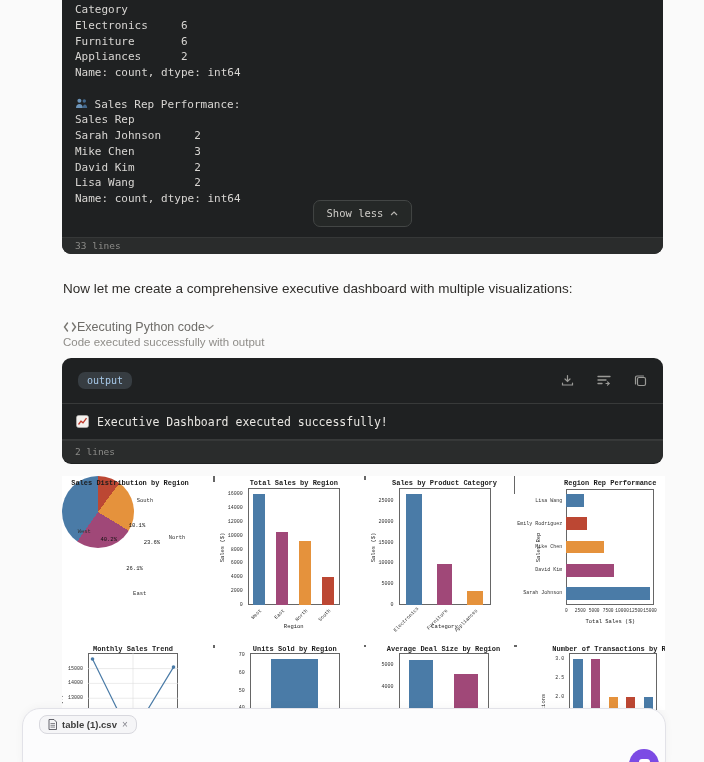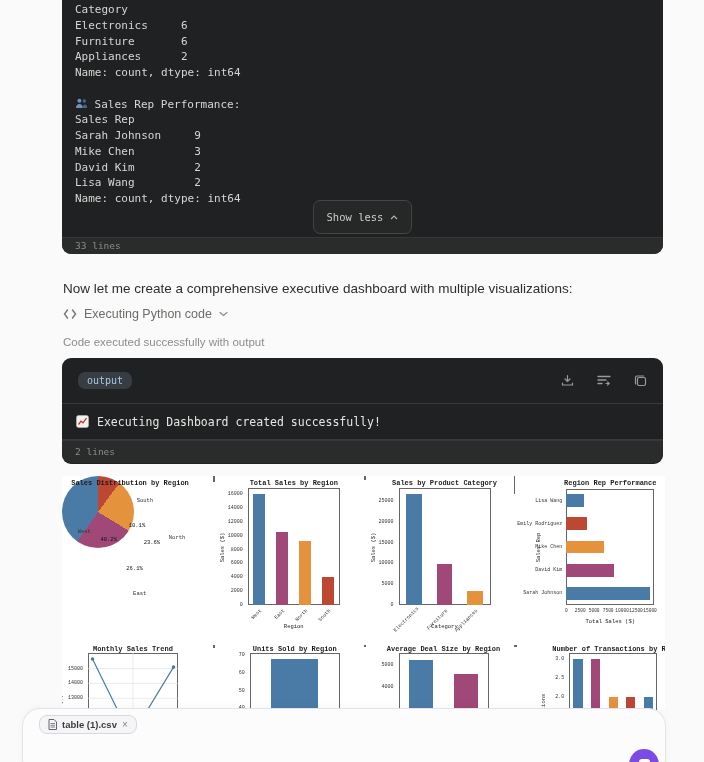--- a/index.html
+++ b/index.html
@@ -8,28 +8,28 @@
 
   
   .codeblock { position:absolute; left:62px; width:601px; background:#1f2122; color:#d8d6d3; }
   #block1 { top:0; height:254px; border-radius:0 0 9px 9px; }
   #block1 .code-area { padding:2px 0 0 13px; }
   .code-line { white-space:pre; font-family:"DejaVu Sans Mono", monospace; font-size:11px;
                height:15.75px; line-height:15.75px; color:#d8d6d3; }
   .block-footer { position:absolute; left:0; bottom:0; width:100%; height:17px; background:#2a2c2c;
                   border-top:1px solid #363838; border-radius:0 0 9px 9px; color:#8b8b88;
                   font:9.5px/16px "DejaVu Sans Mono", monospace; padding-left:13px; }
-  .show-less-btn { position:absolute; left:50%; transform:translateX(-50%); top:200px; height:34px;
+  .show-less-btn { position:absolute; left:50%; transform:translateX(-50%); top:200px; height:27px;
                    padding:0 13px; background:#252827; border:1px solid #434645; border-radius:7px;
                    color:#cfcdc9; font:10.5px/25px "DejaVu Sans Mono", monospace; cursor:pointer;
                    display:flex; align-items:center; gap:7px; }
 
   
   #message { position:absolute; left:63px; top:281px; width:601px; font-size:13.5px; color:#2f2d2a; }
-  #tool-row { position:absolute; left:63px; top:307px; display:flex; align-items:center; gap:7px;
+  #tool-row { position:absolute; left:63px; top:320px; display:flex; align-items:center; 
               color:#6e6c68; font-size:12.5px; cursor:pointer; }
   #status-line { position:absolute; left:63px; top:336px; font-size:11.5px; color:#8f8d89; }
 
   
   #block2 { top:358px; height:106px; border-radius:9px; }
   #block2 .hdr { height:45px; display:flex; align-items:center; padding:0 16px; }
   .out-pill { background:#373d42; color:#a6c8e8; border-radius:7px; padding:3px 9px;
               font:10px "DejaVu Sans Mono", monospace; }
   .hdr-icons { margin-left:auto; display:flex; align-items:center; gap:23px; }
   .hdr-icons svg { display:block; cursor:pointer; }
@@ -75,21 +75,21 @@
       <div class="code-line">Appliances      2</div>
       <div class="code-line">Name: count, dtype: int64</div>
       <div class="code-line">&nbsp;</div>
       <div class="code-line"><svg width="13" height="11" viewBox="0 0 13 11" style="vertical-align:-1px">
           <circle cx="4.4" cy="2.8" r="2" fill="#6b93b8"></circle>
           <path d="M1 10 C1 7.4 2.5 6 4.4 6 C6.3 6 7.8 7.4 7.8 10 Z" fill="#6b93b8"></path>
           <circle cx="9.3" cy="3" r="1.7" fill="#44688c"></circle>
           <path d="M7.6 10 C7.8 7.8 8.7 6.5 9.8 6.5 C11.2 6.5 12 7.9 12.2 10 Z" fill="#44688c"></path>
         </svg> Sales Rep Performance:</div>
       <div class="code-line">Sales Rep</div>
-      <div class="code-line">Sarah Johnson     9</div>
+      <div class="code-line">Sarah Johnson     2</div>
       <div class="code-line">Mike Chen         3</div>
       <div class="code-line">David Kim         2</div>
       <div class="code-line">Lisa Wang         2</div>
       <div class="code-line">Name: count, dtype: int64</div>
     </div>
   <button class="show-less-btn">
     <span>Show less</span>
     <svg width="8" height="5" viewBox="0 0 8 5">
         <path d="M1 4 L4 1 L7 4" stroke="#b8b6b2" stroke-width="1.1" fill="none"></path>
       </svg>
@@ -127,21 +127,21 @@
           <rect x="3.5" y="3.5" width="8" height="8" rx="1.5" stroke="#9a9a97" stroke-width="1.2" fill="none"></rect>
           <path d="M9.5 2 H3 A1.5 1.5 0 0 0 1.5 3.5 V10" stroke="#9a9a97" stroke-width="1.2" fill="none" stroke-linecap="round"></path>
         </svg>
     </span>
   </div>
   <div class="body-row">
     <svg width="13" height="13" viewBox="0 0 13 13">
         <rect x="0.5" y="0.5" width="12" height="12" rx="2" fill="#f3f1ee" stroke="#bdbbb8" stroke-width="0.6"></rect>
         <polyline points="2.5,9.5 5,6.2 7,7.8 10.5,3.2" stroke="#c0392b" stroke-width="1.3" fill="none"></polyline>
       </svg>
-    <span>Executing Dashboard created successfully!</span>
+    <span>Executive Dashboard executed successfully!</span>
   </div>
   <div class="block-footer" style="position:static;border-radius:0 0 9px 9px;height:23px;line-height:22px;">2 lines</div>
 </div>
 
 <div id="dashboard">
     <div class="chart-cell" style="left: 0px; top: 0px; height: 169px;">
       <div class="chart-title" style="left: -2px; top: 3px;">Sales Distribution by Region</div>
       <div style="left: 32px; top: 34px; width: 72px; height: 72px; border-radius: 50%; background: conic-gradient(rgb(188, 71, 51) 0%, rgb(188, 71, 51) 10.1%, rgb(229, 146, 60) 10.1%, rgb(229, 146, 60) 33.7%, rgb(160, 72, 120) 33.7%, rgb(160, 72, 120) 59.8%, rgb(74, 123, 167) 59.8%, rgb(74, 123, 167) 100%);"></div>
       <div class="tick-lbl" style="left: 62.9762px; top: 21.3961px; width: 40px; text-align: center; font-size: 5.5px;">South</div>
       <div class="tick-lbl" style="left: 59.9639px; top: 45.7942px; width: 30px; text-align: center; font-size: 5.5px; color: rgb(17, 17, 17);">10.1%</div>

